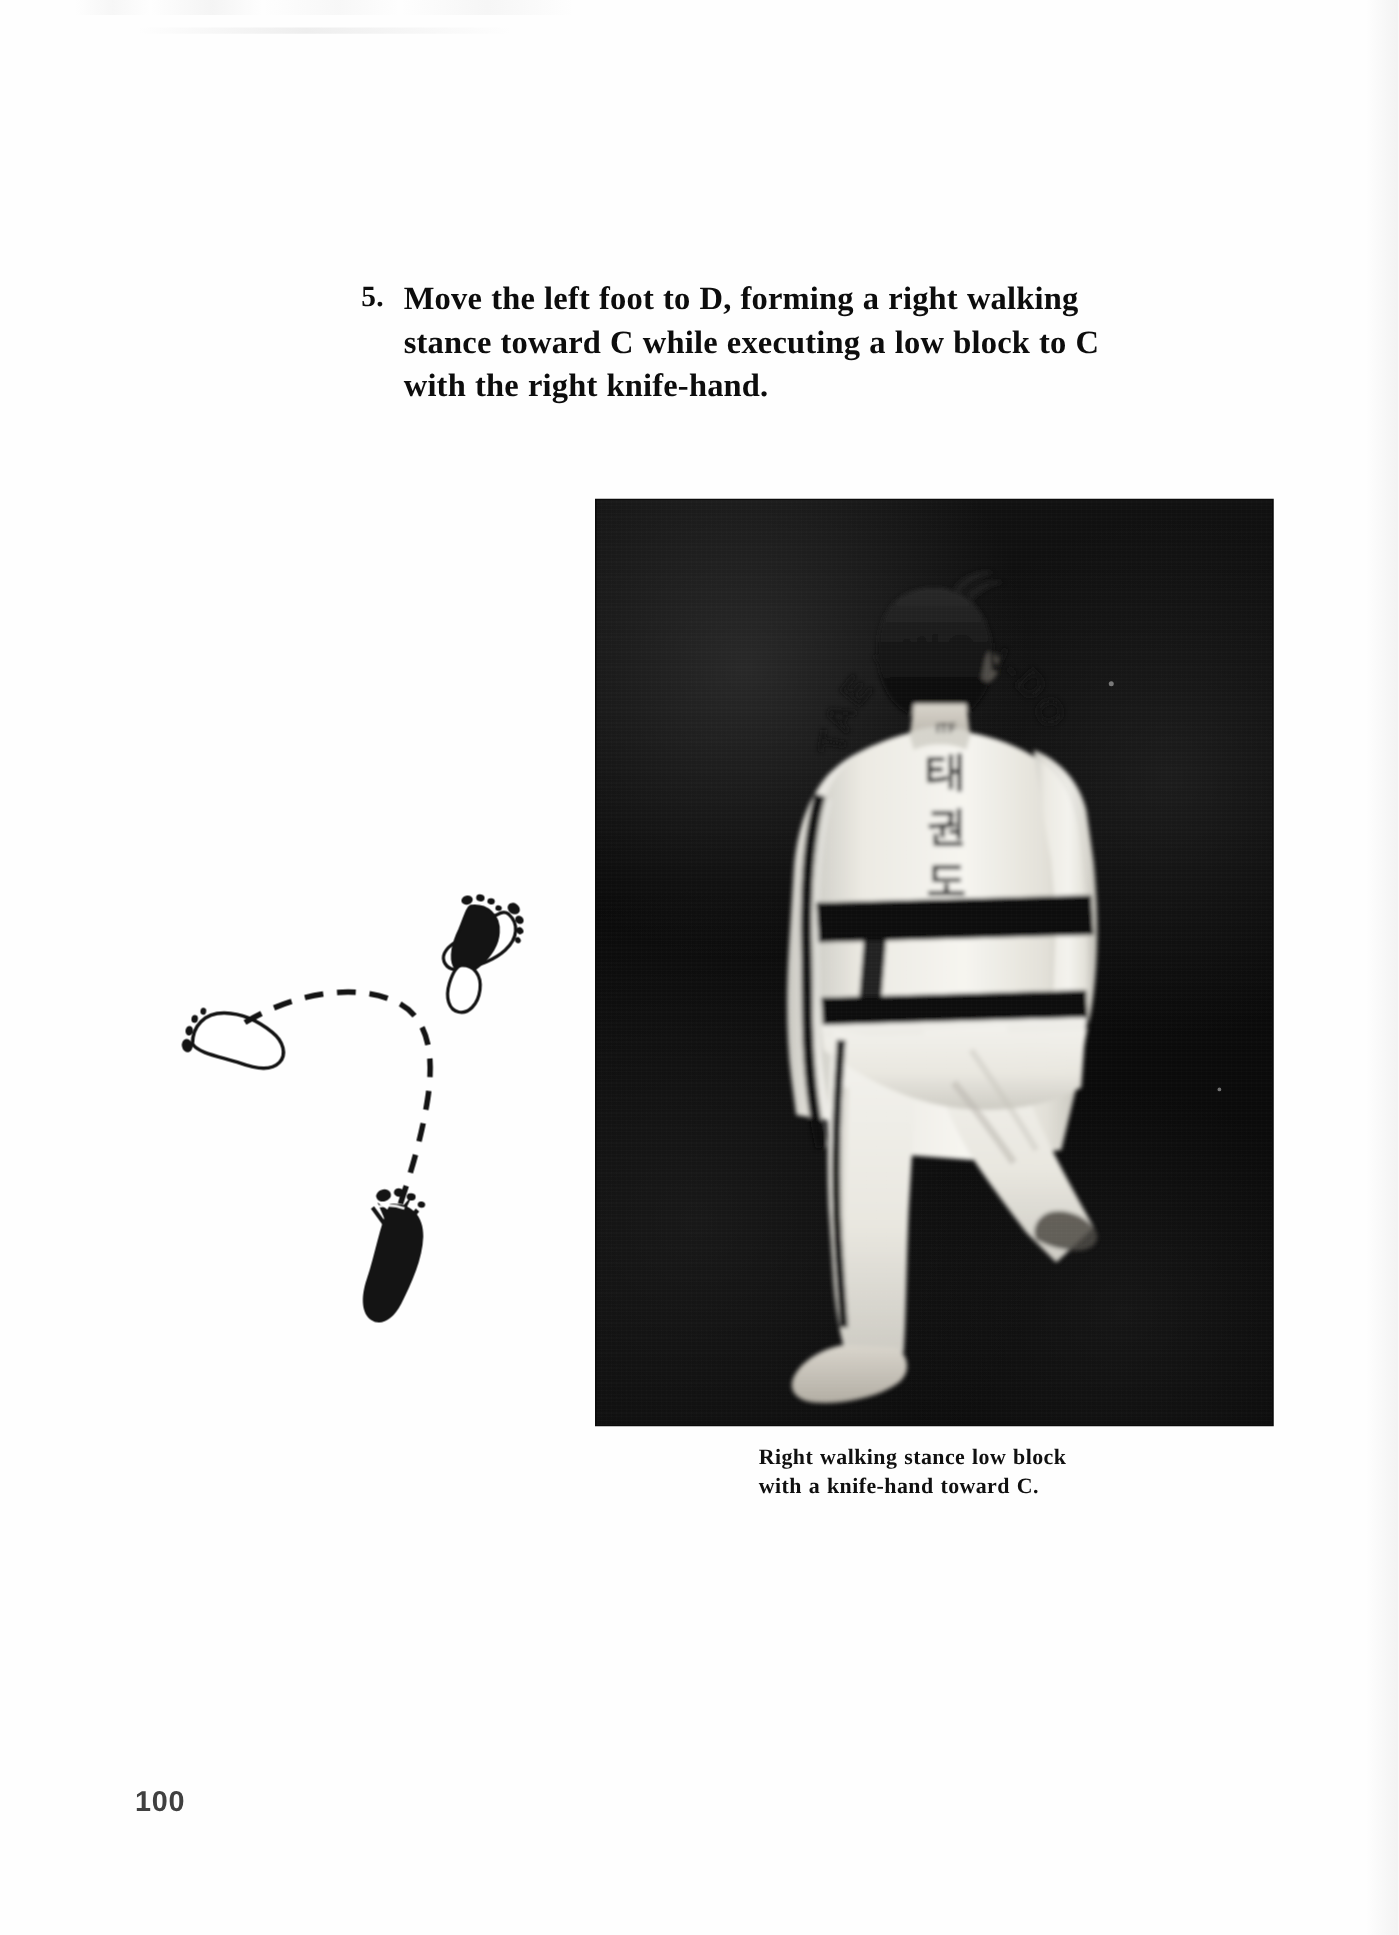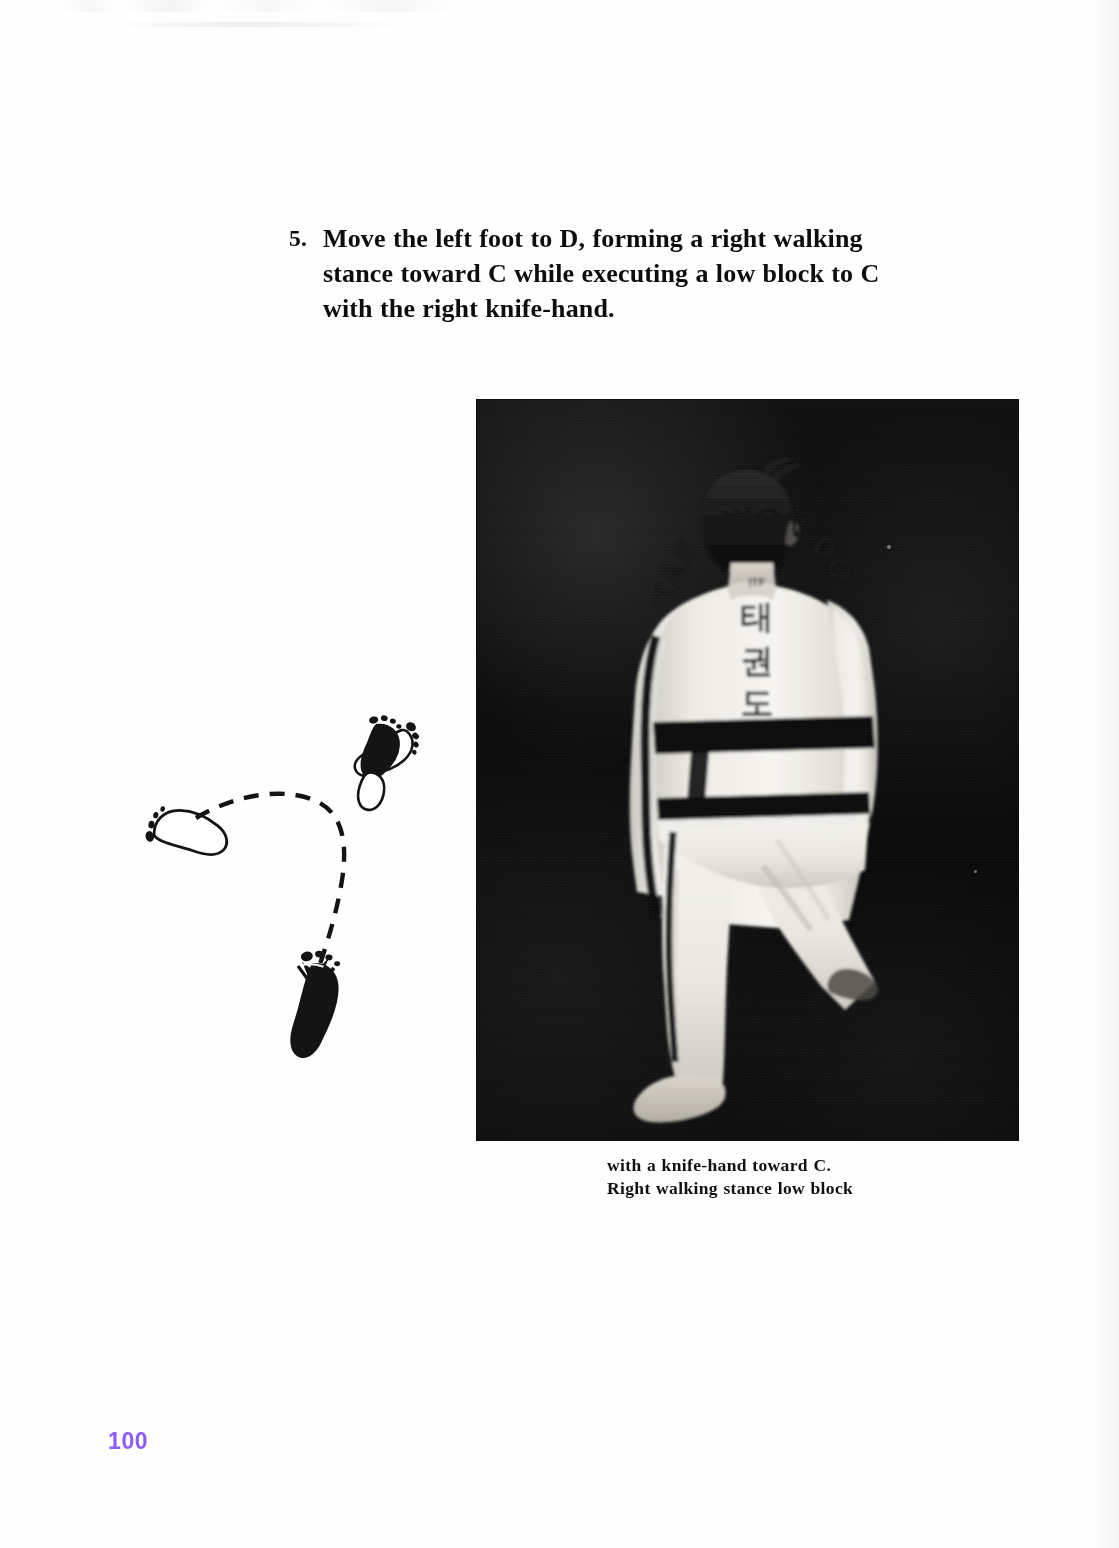--- a/index.html
+++ b/index.html
@@ -171,21 +171,21 @@
   }
 
   
   .page-number {
     position: absolute;
     left: 108px;
     top: 1428px;
     font-family: "Liberation Sans", sans-serif;
     font-weight: bold;
     font-size: 23px;
-    color: #8b5cf6;
+    color: #404040;
     letter-spacing: 0.6px;
   }
 </style>
 </head>
 <body>
 
 <div class="page">
 
   <div class="scan-noise"></div>
   <div class="scan-noise2"></div>
@@ -364,22 +364,22 @@
                  C 400 598, 404 590, 398 582
                  C 390 572, 374 566, 362 570
                  C 352 574, 348 584, 352 592 Z" fill="#4e4a44" opacity="0.85"></path>
       </g>
     </svg>
 
     <div class="photo-grain"></div>
   </div>
 
   <div class="caption">
+    <div>Right walking stance low block</div>
     <div>with a knife-hand toward C.</div>
-    <div>Right walking stance low block</div>
   </div>
 
   <div class="footwork">
     <svg viewBox="0 0 380 380" width="380" height="380">
 
       <g transform="translate(262,22)">
 
         <g transform="rotate(52 20 36)">
           <path d="M 16 14
                    C 27 12, 36 20, 37 34

